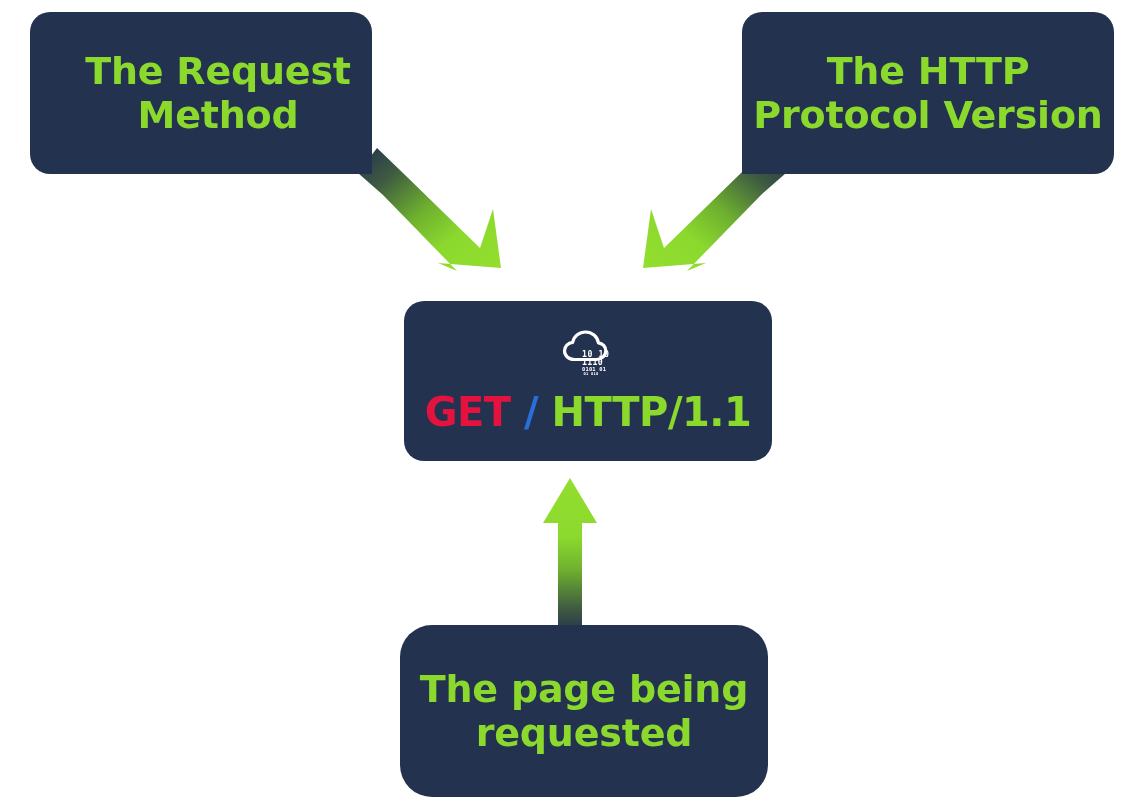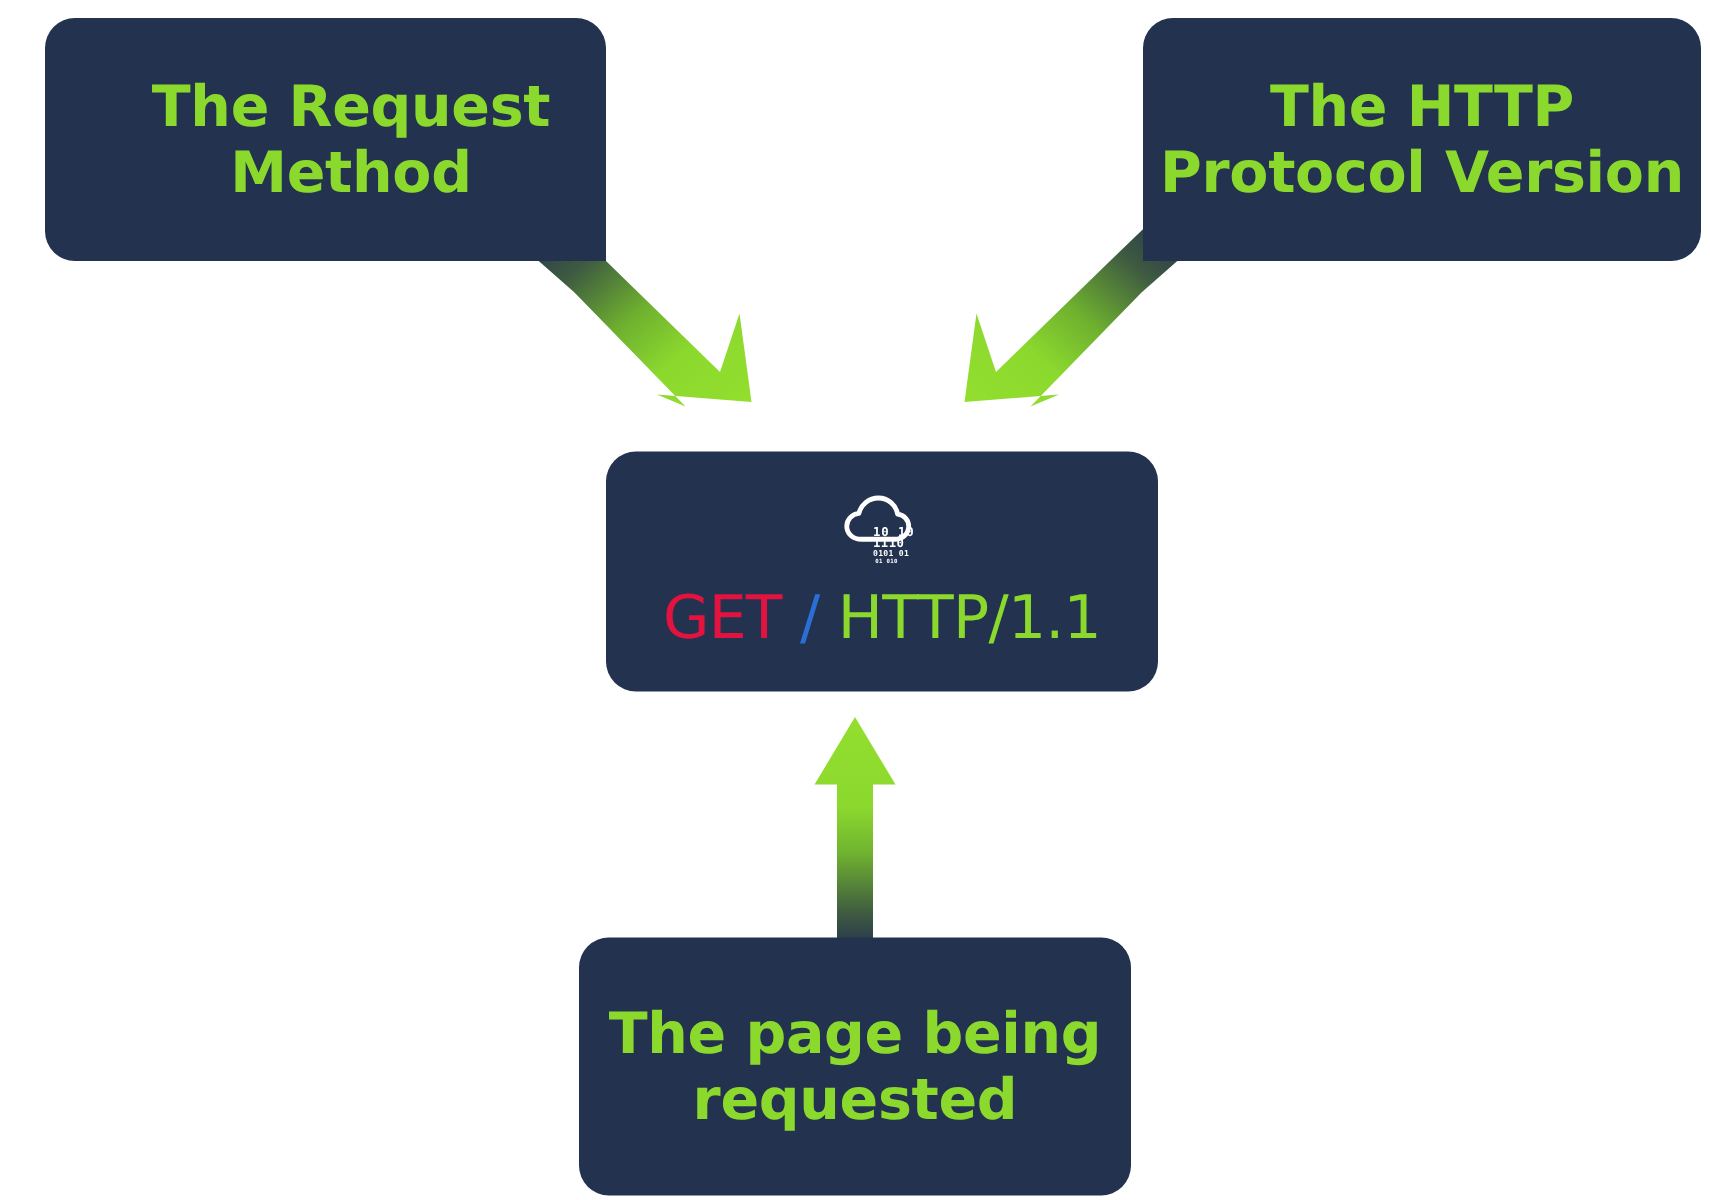--- a/index.html
+++ b/index.html
@@ -31,45 +31,45 @@
     color: #8CD92E;
     font-weight: bold;
     text-align: center;
     line-height: 1.16;
     letter-spacing: -0.2px;
     white-space: pre-line;
   }
 
   
   #box-request-method {
-    left: 30px;  top: 12px;  width: 374px; height: 162px;
+    left: 30px;  top: 12px;  width: 342px; height: 162px;
     border-bottom-right-radius: 0;
     padding-left: 34px;
   }
   #box-request-method .box-label { font-size: 38px; }
 
   #box-protocol-version {
-    left: 762px; top: 12px;  width: 372px; height: 162px;
+    left: 742px; top: 12px;  width: 372px; height: 162px;
     border-bottom-left-radius: 0;
   }
   #box-protocol-version .box-label { font-size: 38px; }
 
   #box-request-line {
     left: 404px; top: 301px; width: 368px; height: 160px;
   }
 
   #box-page-requested {
-    left: 386px; top: 625px; width: 368px; height: 172px;
+    left: 400px; top: 625px; width: 368px; height: 172px; border-radius: 32px;
   }
   #box-page-requested .box-label { font-size: 38px; }
 
   
   .request-line {
     font-size: 40px;
-    font-weight: normal;
+    font-weight: bold;
     letter-spacing: -0.5px;
     white-space: pre;
     margin-top: 14px;
   }
   .rl-method { color: #E4123E; }
   .rl-path   { color: #2A6FD6; }
   .rl-proto  { color: #8CD92E; }
 
   .cloud-icon {
     display: block;

